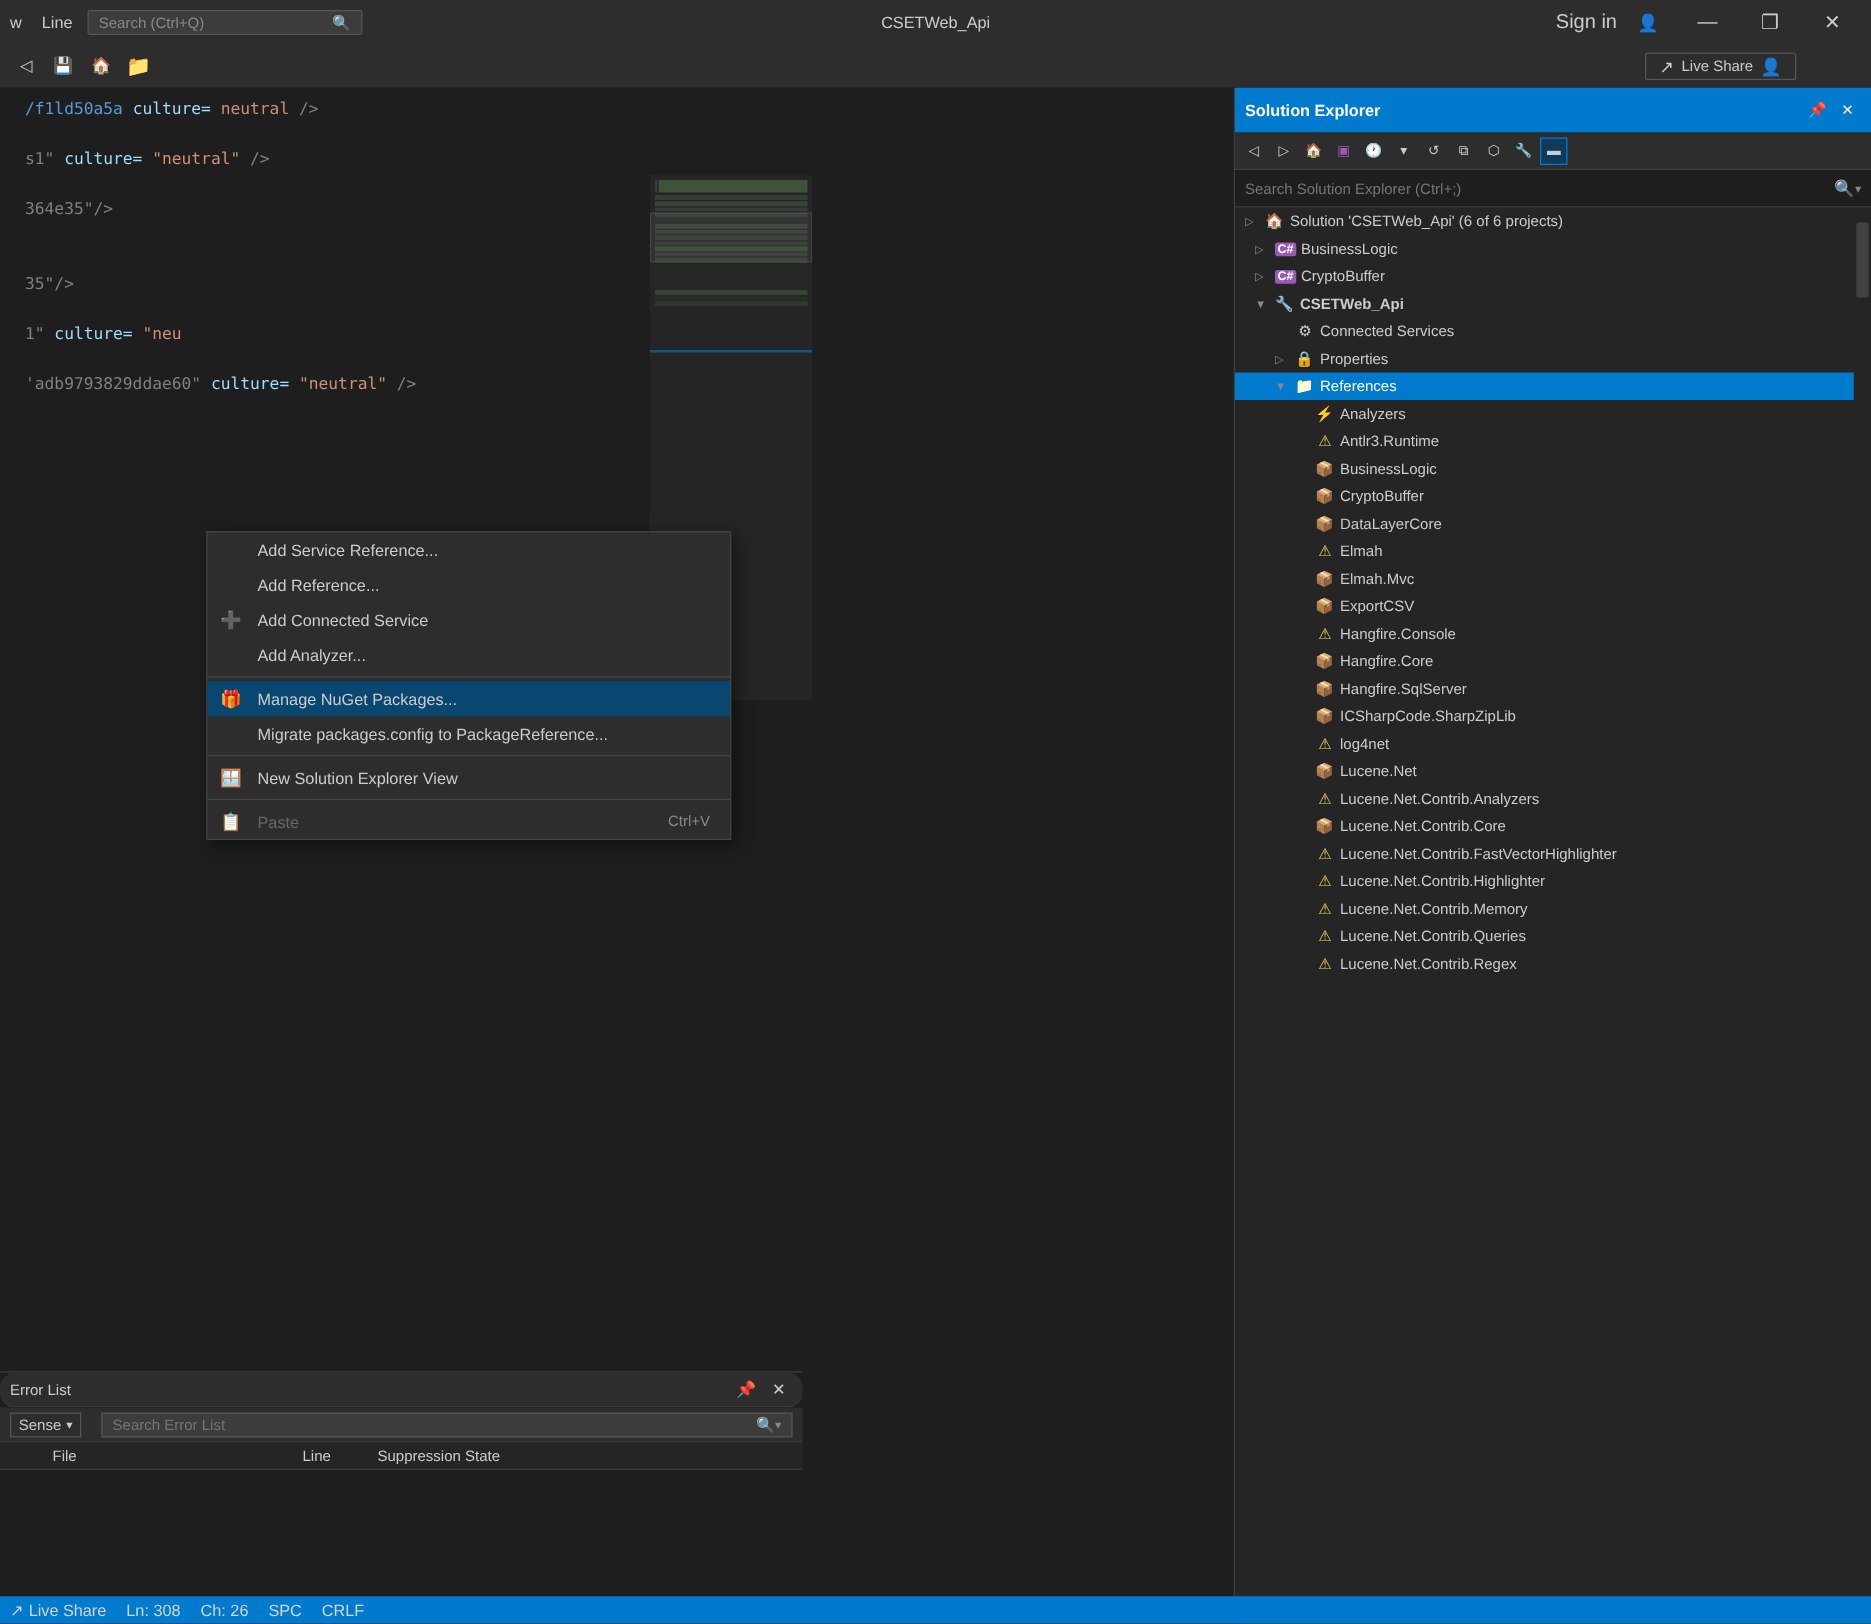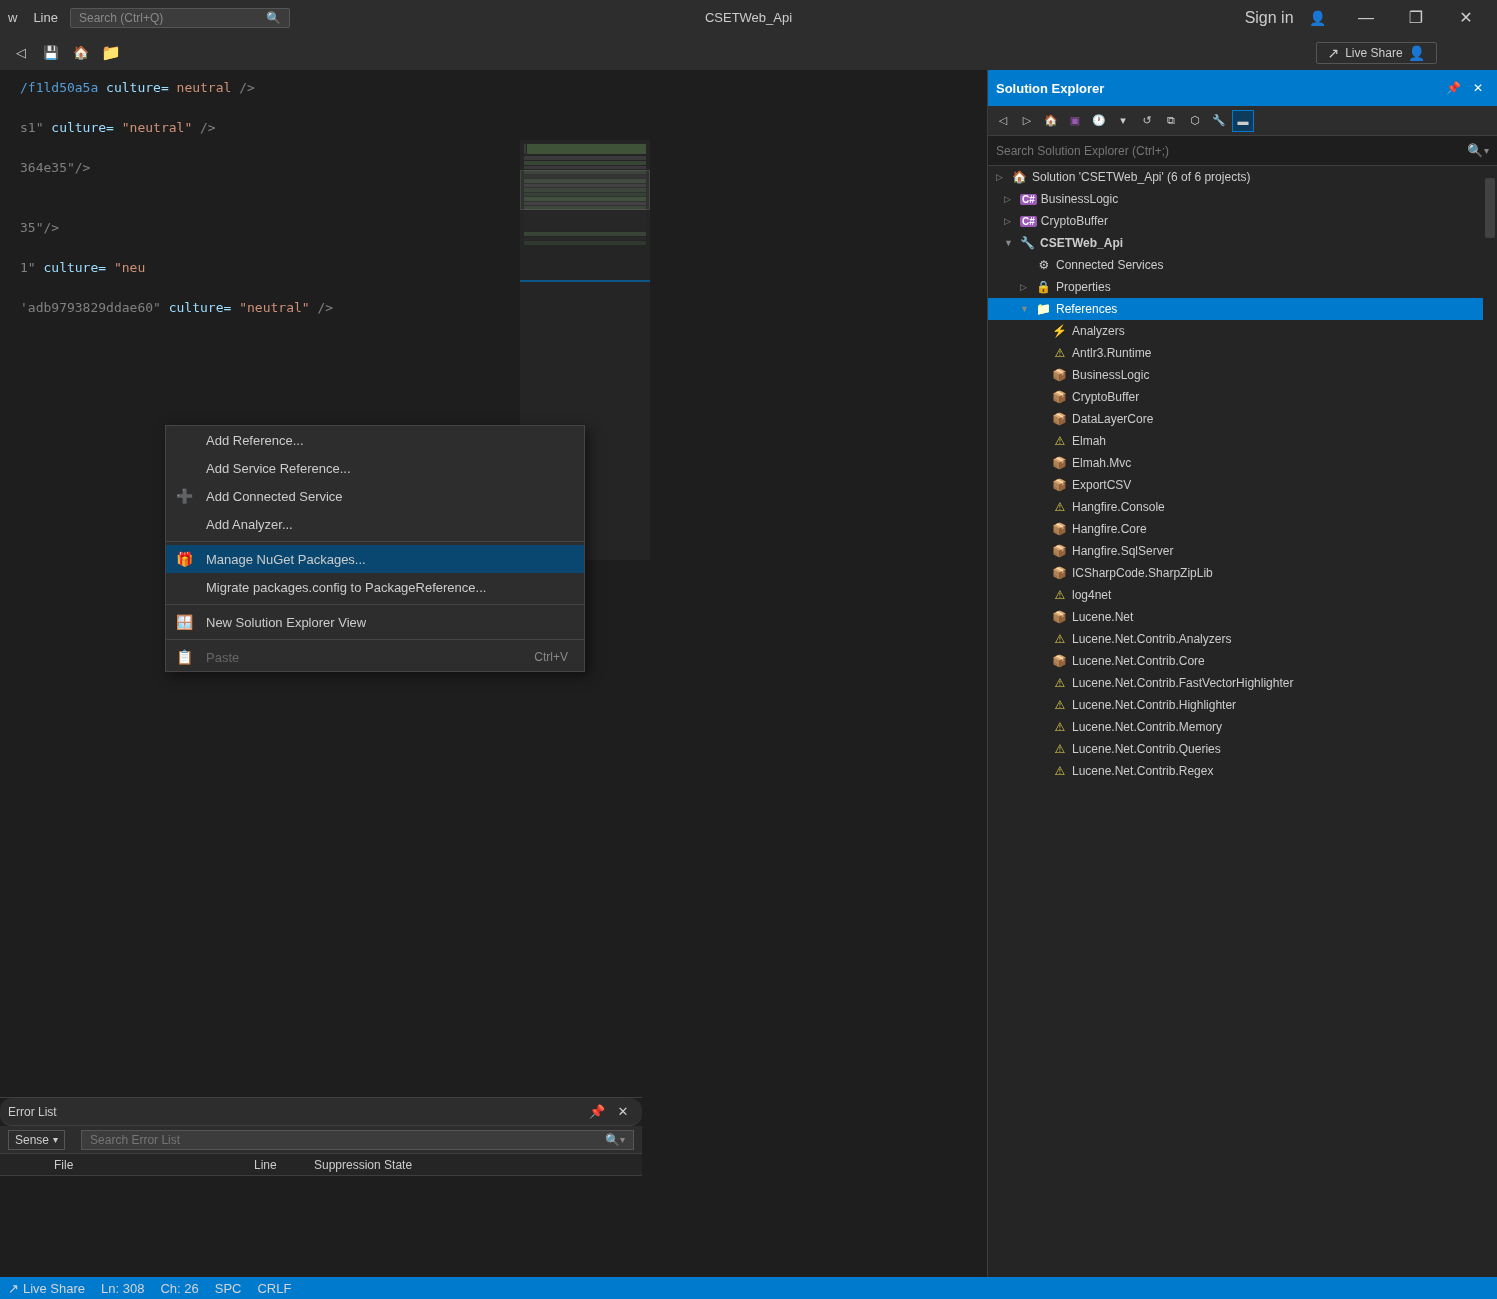--- a/index.html
+++ b/index.html
@@ -680,25 +680,25 @@
   </div>
 
   <div class="scrollbar-v">
     <div class="scrollbar-thumb"></div>
   </div>
 </div>
 
 <div class="context-menu">
 
   <div class="cm-item">
+    <span>Add Service Reference...</span>
+  </div>
+
+  <div class="cm-item">
     <span>Add Reference...</span>
-  </div>
-
-  <div class="cm-item">
-    <span>Add Service Reference...</span>
   </div>
 
   <div class="cm-item">
     <span class="cm-item-icon" style="color:#4ec9b0;">➕</span>
     <span>Add Connected Service</span>
   </div>
 
   <div class="cm-item">
     <span>Add Analyzer...</span>
   </div>
@@ -742,21 +742,21 @@
       <span style="font-size:10px;color:#ccc;">▾</span>
     </div>
     <div style="flex:1;display:flex;align-items:center;background:#3c3c3c;border:1px solid #555;padding:2px 8px;margin-left:8px;">
       <input type="text" style="flex: 1 1 0%; background: transparent; border: none; outline: none; color: rgb(153, 153, 153); font-size: 12px;" placeholder="Search Error List">
       <span style="color:#888;font-size:12px;">🔍</span>
       <span style="color:#888;font-size:10px;">▾</span>
     </div>
   </div>
   <div class="error-table-header">
     <div class="error-col" style="width:30px;"></div>
-    <div class="error-col" style="width:200px;cursor:pointer;margin-left:12px;">File</div>
+    <div class="error-col" style="width:200px;cursor:pointer;">File</div>
     <div class="error-col" style="width:60px;cursor:pointer;">Line</div>
     <div class="error-col" style="width:150px;cursor:pointer;">Suppression State</div>
   </div>
 </div>
 
 <div class="status-bar">
   <span style="display:flex;align-items:center;gap:4px;">
     <span>↗</span>
     <span>Live Share</span>
   </span>

